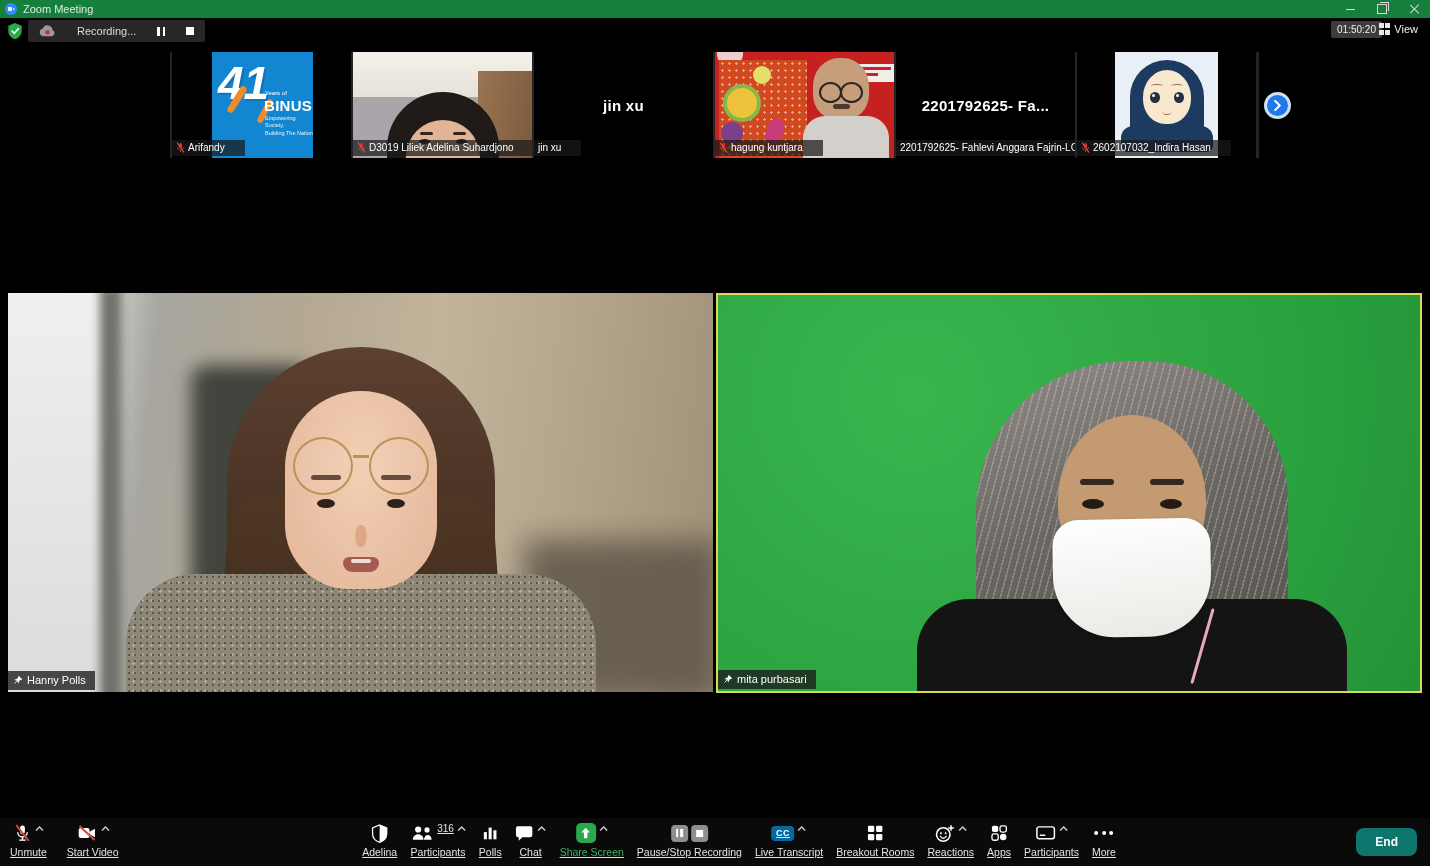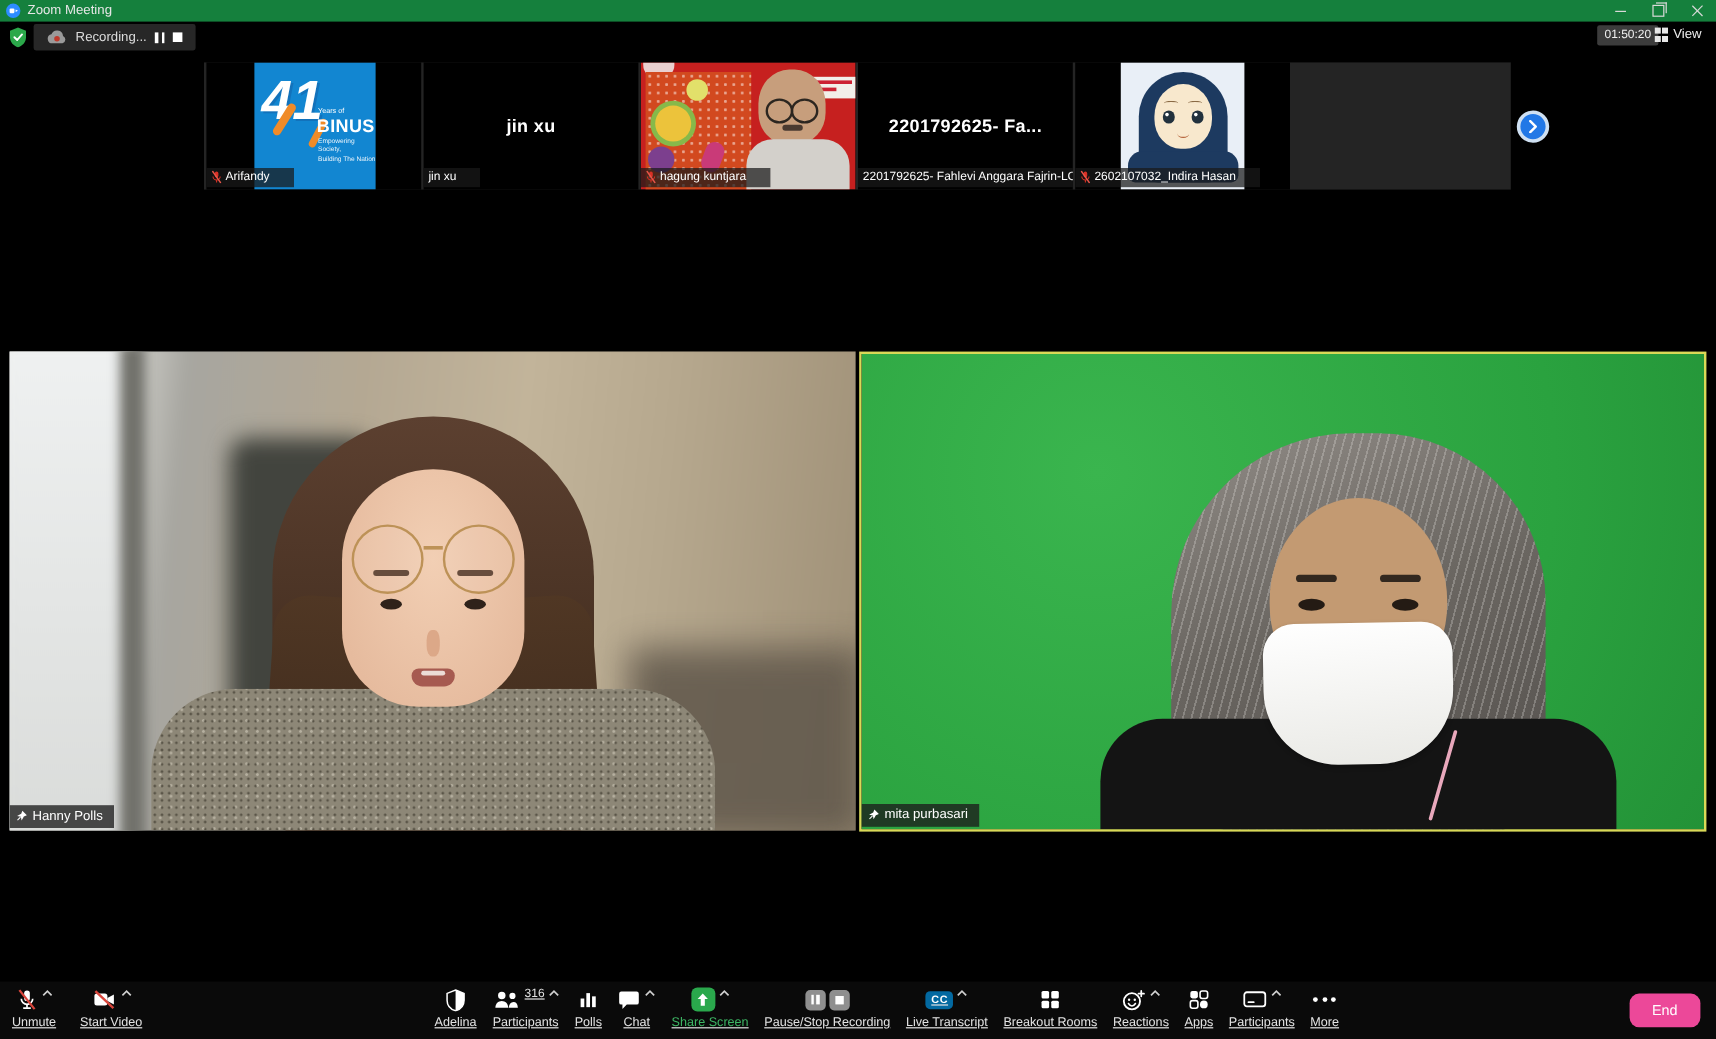--- a/index.html
+++ b/index.html
@@ -14,21 +14,21 @@
   .win-btn{width:32px;height:100%;display:flex;align-items:center;justify-content:center;cursor:pointer;}
   .glyph-min{width:9px;height:1px;background:#d9d9d9;}
   .glyph-max{width:8px;height:8px;border:1px solid #d9d9d9;position:relative;}
   .glyph-max::after{content:"";position:absolute;left:1.5px;top:-3px;width:8px;height:8px;border-top:1px solid #d9d9d9;border-right:1px solid #d9d9d9;}
   .glyph-close{position:relative;width:10px;height:10px;}
   .glyph-close::before,.glyph-close::after{content:"";position:absolute;left:4.5px;top:-1px;width:1.2px;height:12px;background:#d9d9d9;}
   .glyph-close::before{transform:rotate(45deg);} .glyph-close::after{transform:rotate(-45deg);}
   
   .infobar{position:absolute;left:0;top:18px;width:100%;height:26px;}
   .shield-btn{position:absolute;left:7px;top:4px;cursor:pointer;}
-  .rec-pill{position:absolute;left:28px;top:2px;height:22px;background:#272727;border-radius:2px;display:flex;align-items:center;gap:7px;padding:0 11px;}
+  .rec-pill{position:absolute;left:28px;top:2px;height:22px;background:#272727;border-radius:2px;display:flex;align-items:center;gap:21px;padding:0 11px;}
   .rec-label{color:#dcdcdc;font-size:11px;}
   .rec-btn{display:flex;align-items:center;justify-content:center;cursor:pointer;}
   .pause-glyph{display:flex;gap:2.5px;}
   .pause-glyph i{width:2.8px;height:9px;background:#fff;display:block;}
   .stop-glyph{width:8px;height:8px;background:#fff;}
   .timer{position:absolute;right:48px;top:3px;background:#3c3c3c;color:#f0f0f0;font-size:10px;padding:3px 6px;border-radius:2px;}
   .view-btn{position:absolute;right:8px;top:3px;display:flex;align-items:center;gap:4px;color:#eee;font-size:11px;cursor:pointer;padding:2px 4px;}
   .grid-ic{display:grid;grid-template-columns:5px 5px;grid-gap:1.5px;}
   .grid-ic i{width:5px;height:5px;background:#e8e8e8;display:block;}
   
@@ -136,21 +136,21 @@
   .icon-row{height:20px;display:flex;align-items:center;gap:3px;}
   .count{font-size:10px;color:#e3e3e3;position:relative;top:-5px;}
   .caret{position:relative;top:-5px;cursor:pointer;}
   .share-ic{width:20px;height:20px;border-radius:5px;background:#2aa84c;display:flex;align-items:center;justify-content:center;}
   .share-label{color:#3db564;}
   .rec-sq{width:17px;height:17px;border-radius:4px;background:#8f8f8f;display:flex;align-items:center;justify-content:center;}
   .rec-sq .bars{display:flex;gap:2px;} .rec-sq .bars i{width:2.4px;height:8px;background:#fff;display:block;}
   .rec-sq .sq{width:7px;height:7px;background:#fff;}
   .cc-badge{background:#0369a1;color:#fff;font-size:9px;font-weight:bold;border-radius:4px;padding:2.5px 4.5px;letter-spacing:.5px;}
   .dots{display:flex;gap:3.5px;} .dots i{width:4px;height:4px;border-radius:50%;background:#fff;display:block;}
-  .end-btn{position:absolute;right:13px;top:10px;background:#ec4899;color:#fff;font-size:12px;font-weight:normal;
+  .end-btn{position:absolute;right:13px;top:10px;background:#0f766e;color:#fff;font-size:12px;font-weight:bold;
     border:none;border-radius:8px;padding:7px 19px;cursor:pointer;font-family:inherit;}
 </style>
 </head>
 <body>
 
 <div class="titlebar">
   <span class="zoom-logo"></span>
   <span class="win-title">Zoom Meeting</span>
   <div class="win-controls">
     <div class="win-btn">
@@ -218,20 +218,42 @@
       <svg class="mic-ic" width="9" height="11" viewBox="0 0 18 22">
         <rect x="6" y="2" width="6" height="10" rx="3" fill="#d93025"></rect>
         <path d="M3 10 a6 6 0 0 0 12 0" stroke="#d93025" stroke-width="1.8" fill="none"></path>
         <line x1="9" y1="16" x2="9" y2="20" stroke="#d93025" stroke-width="1.8"></line>
         <line x1="2" y1="1" x2="16" y2="21" stroke="#e8564a" stroke-width="2.2"></line>
       </svg>
       <span>Arifandy</span>
     </div>
   </div>
 
+  <div class="thumb">
+    <div class="lil-bg">
+      <div class="lil-ceiling"></div>
+      <div class="lil-wood"></div>
+      <div class="lil-hair"></div>
+      <div class="lil-face">
+        <span class="lil-brow" style="left:14px;"></span>
+          <span class="lil-brow" style="right:14px;"></span>
+        <span class="lil-eye" style="left:13px;"></span>
+          <span class="lil-eye" style="right:13px;"></span>
+      </div>
+    </div>
+    <div class="thumb-label">
+      <svg class="mic-ic" width="9" height="11" viewBox="0 0 18 22">
+        <rect x="6" y="2" width="6" height="10" rx="3" fill="#d93025"></rect>
+        <path d="M3 10 a6 6 0 0 0 12 0" stroke="#d93025" stroke-width="1.8" fill="none"></path>
+        <line x1="9" y1="16" x2="9" y2="20" stroke="#d93025" stroke-width="1.8"></line>
+        <line x1="2" y1="1" x2="16" y2="21" stroke="#e8564a" stroke-width="2.2"></line>
+      </svg>
+      <span>D3019 Liliek Adelina Suhardjono</span>
+    </div>
+  </div>
 
   <div class="thumb">
     <div class="thumb-center">jin xu</div>
     <div class="thumb-label">
       <span>jin xu</span>
     </div>
   </div>
 
   <div class="thumb">
     <div class="hag-bg">

